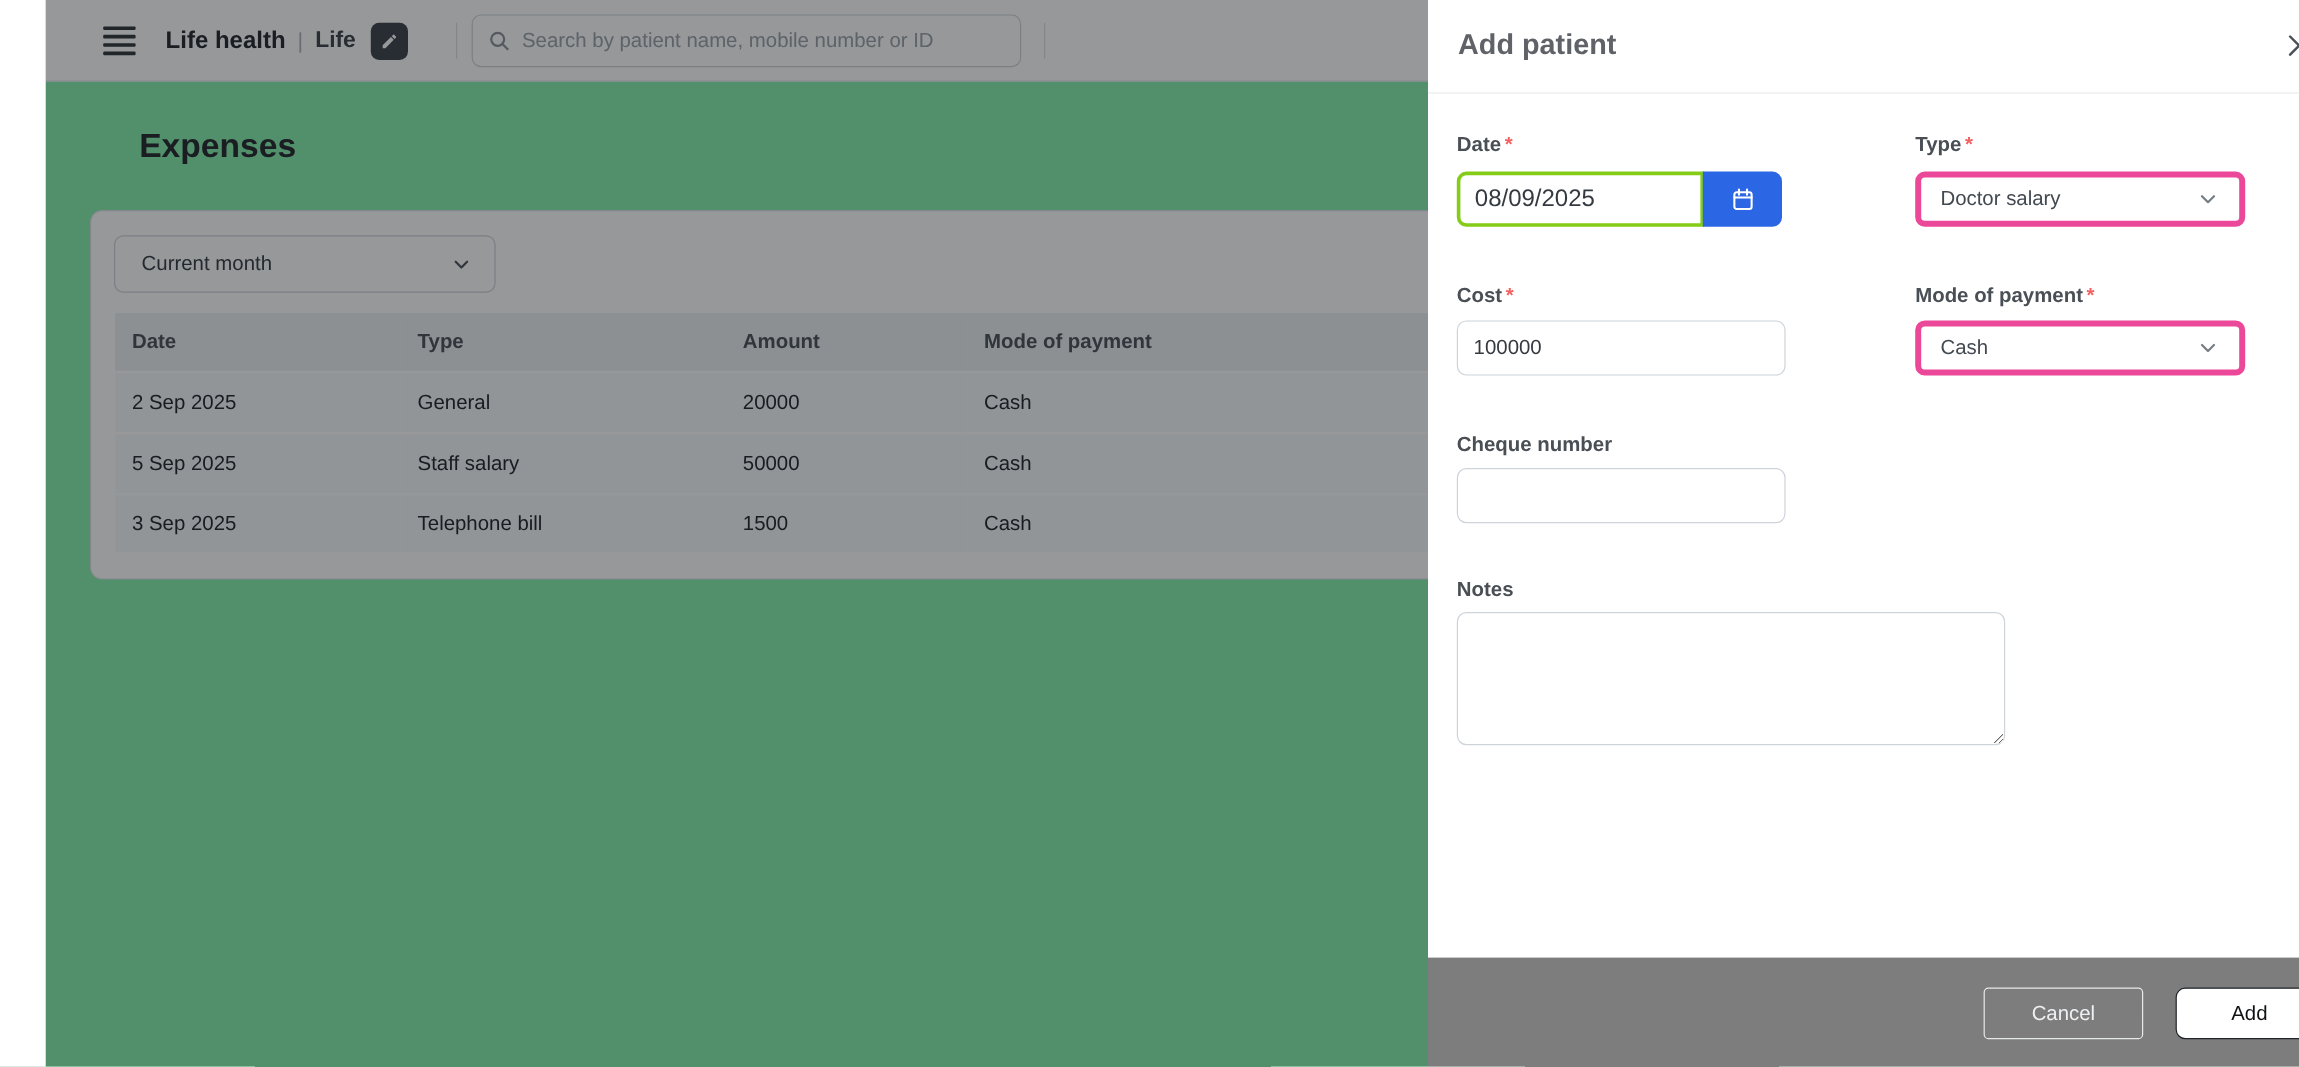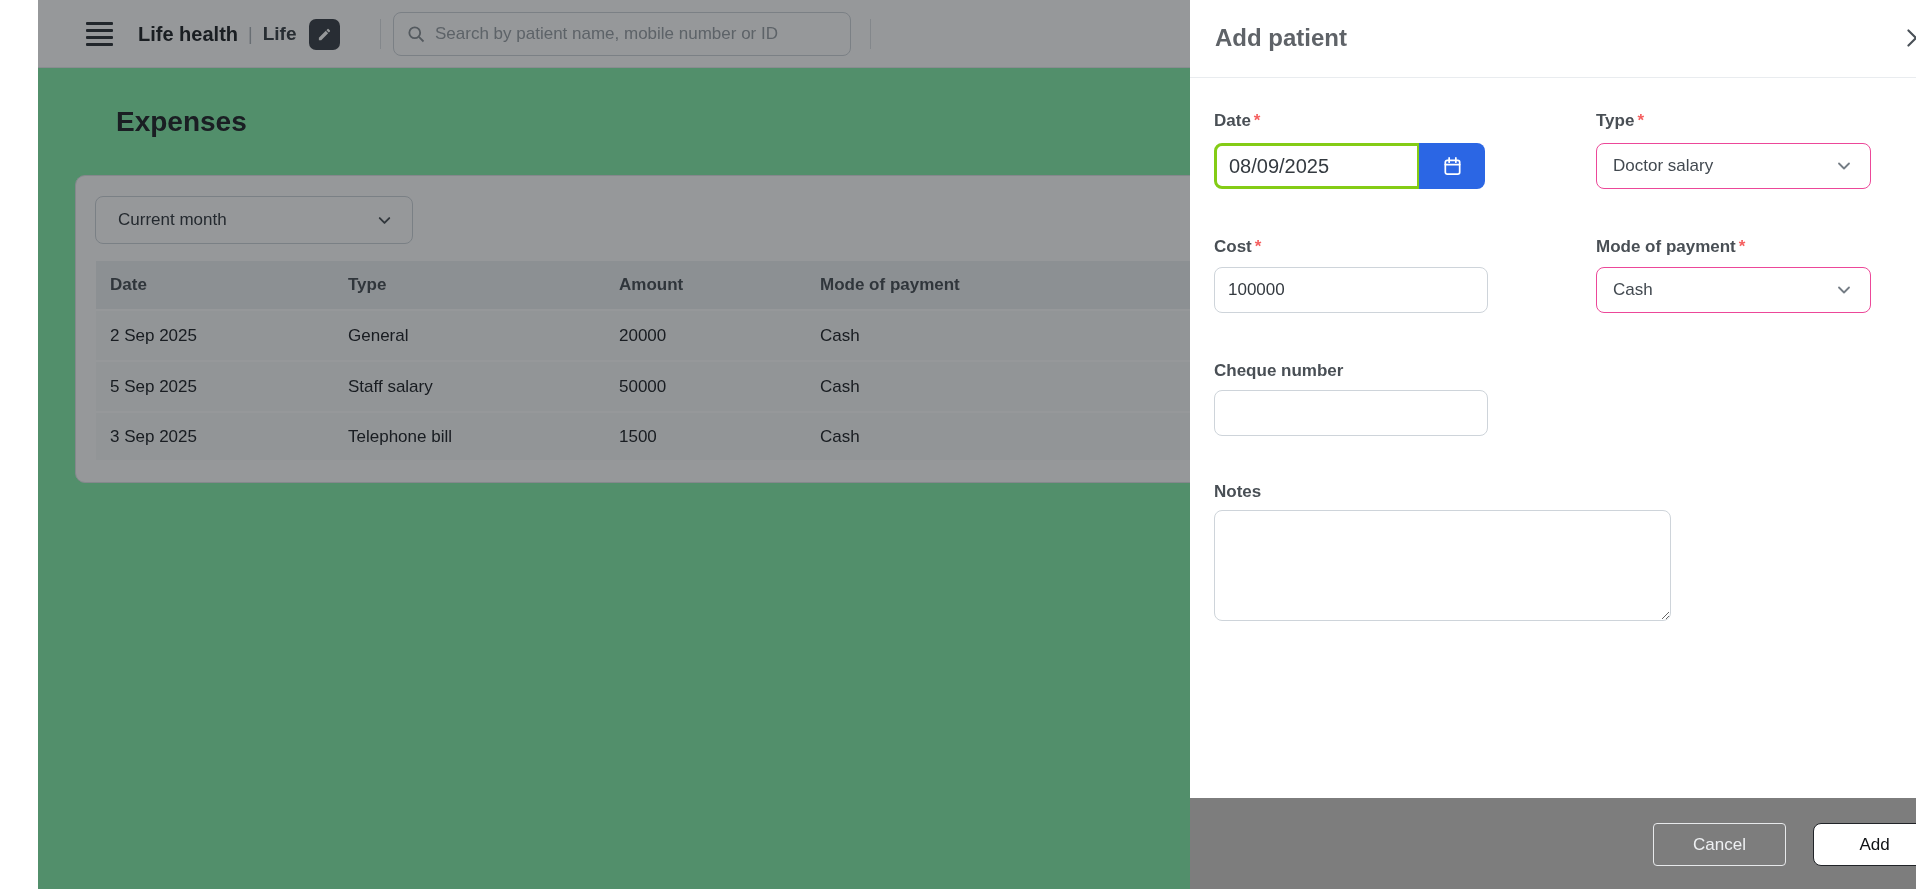--- a/index.html
+++ b/index.html
@@ -62,21 +62,21 @@
   .t-input { position:absolute; height:46px; border:1px solid #ced4da; border-radius:8px;
              font-size:17px; color:#343a40; padding:0 13px; outline:none;
              font-family:"Liberation Sans", sans-serif; background:#fff; }
   .datewrap { position:absolute; left:24px; top:143px; width:271px; height:46px; }
   .datewrap input { position:absolute; left:0; top:0; width:206px; height:46px;
                     border:3px solid #84cc16; border-radius:8px 0 0 8px; font-size:20px; color:#343a40;
                     padding:0 12px; outline:none; font-family:"Liberation Sans", sans-serif; }
   .cal-btn { position:absolute; left:205px; top:0; width:66px; height:46px; border:none;
              background:#2b66e4; border-radius:0 8px 8px 0; display:flex; align-items:center;
              justify-content:center; cursor:pointer; }
-  .sel { position:absolute; height:46px; border:1px solid #ec4899; border-radius:8px; background:#fff;
+  .sel { position:absolute; height:46px; border:5px solid #ec4899; border-radius:8px; background:#fff;
          display:flex; align-items:center; padding:0 16px; cursor:pointer; }
   .sel .sval { flex:1; font-size:17px; color:#424950; }
   .notes-area { position:absolute; left:24px; top:510px; width:457px; height:111px;
                 border:1px solid #ced4da; border-radius:8px; resize:both; outline:none;
                 font-family:"Liberation Sans", sans-serif; font-size:17px; color:#343a40; padding:10px 13px; }
 
   .drawer-footer { position:absolute; left:0; top:798px; width:754px; height:91px; background:#7d7d7d; }
   .btn-cancel { position:absolute; right:158px; top:25px; width:133px; height:43px;
                 background:transparent; border:1.5px solid #e7e9eb; border-radius:4px;
                 color:#eef0f2; font-size:17px; font-family:"Liberation Sans", sans-serif; cursor:pointer; }

